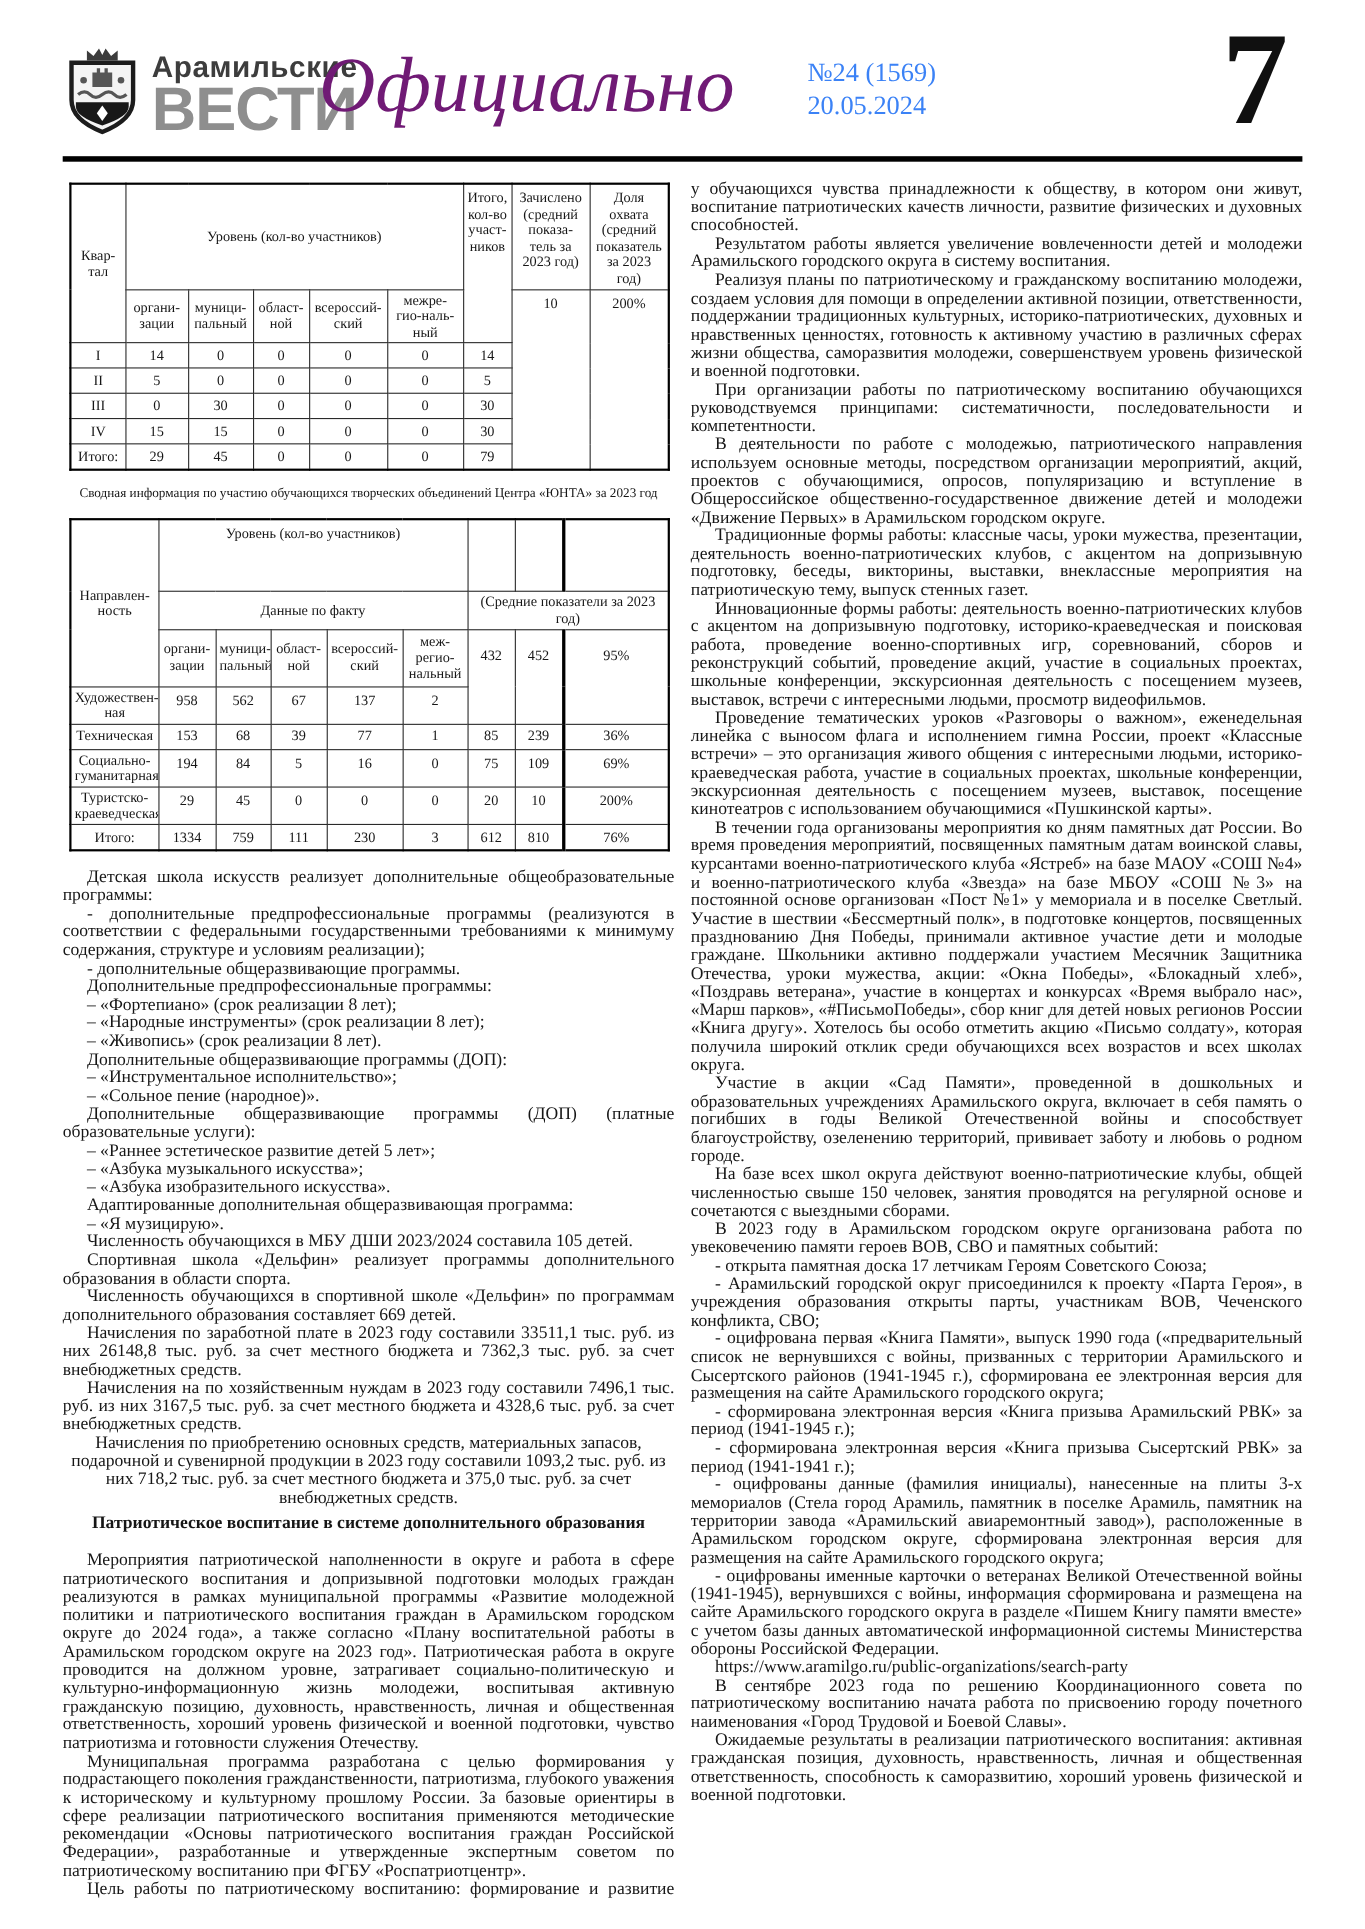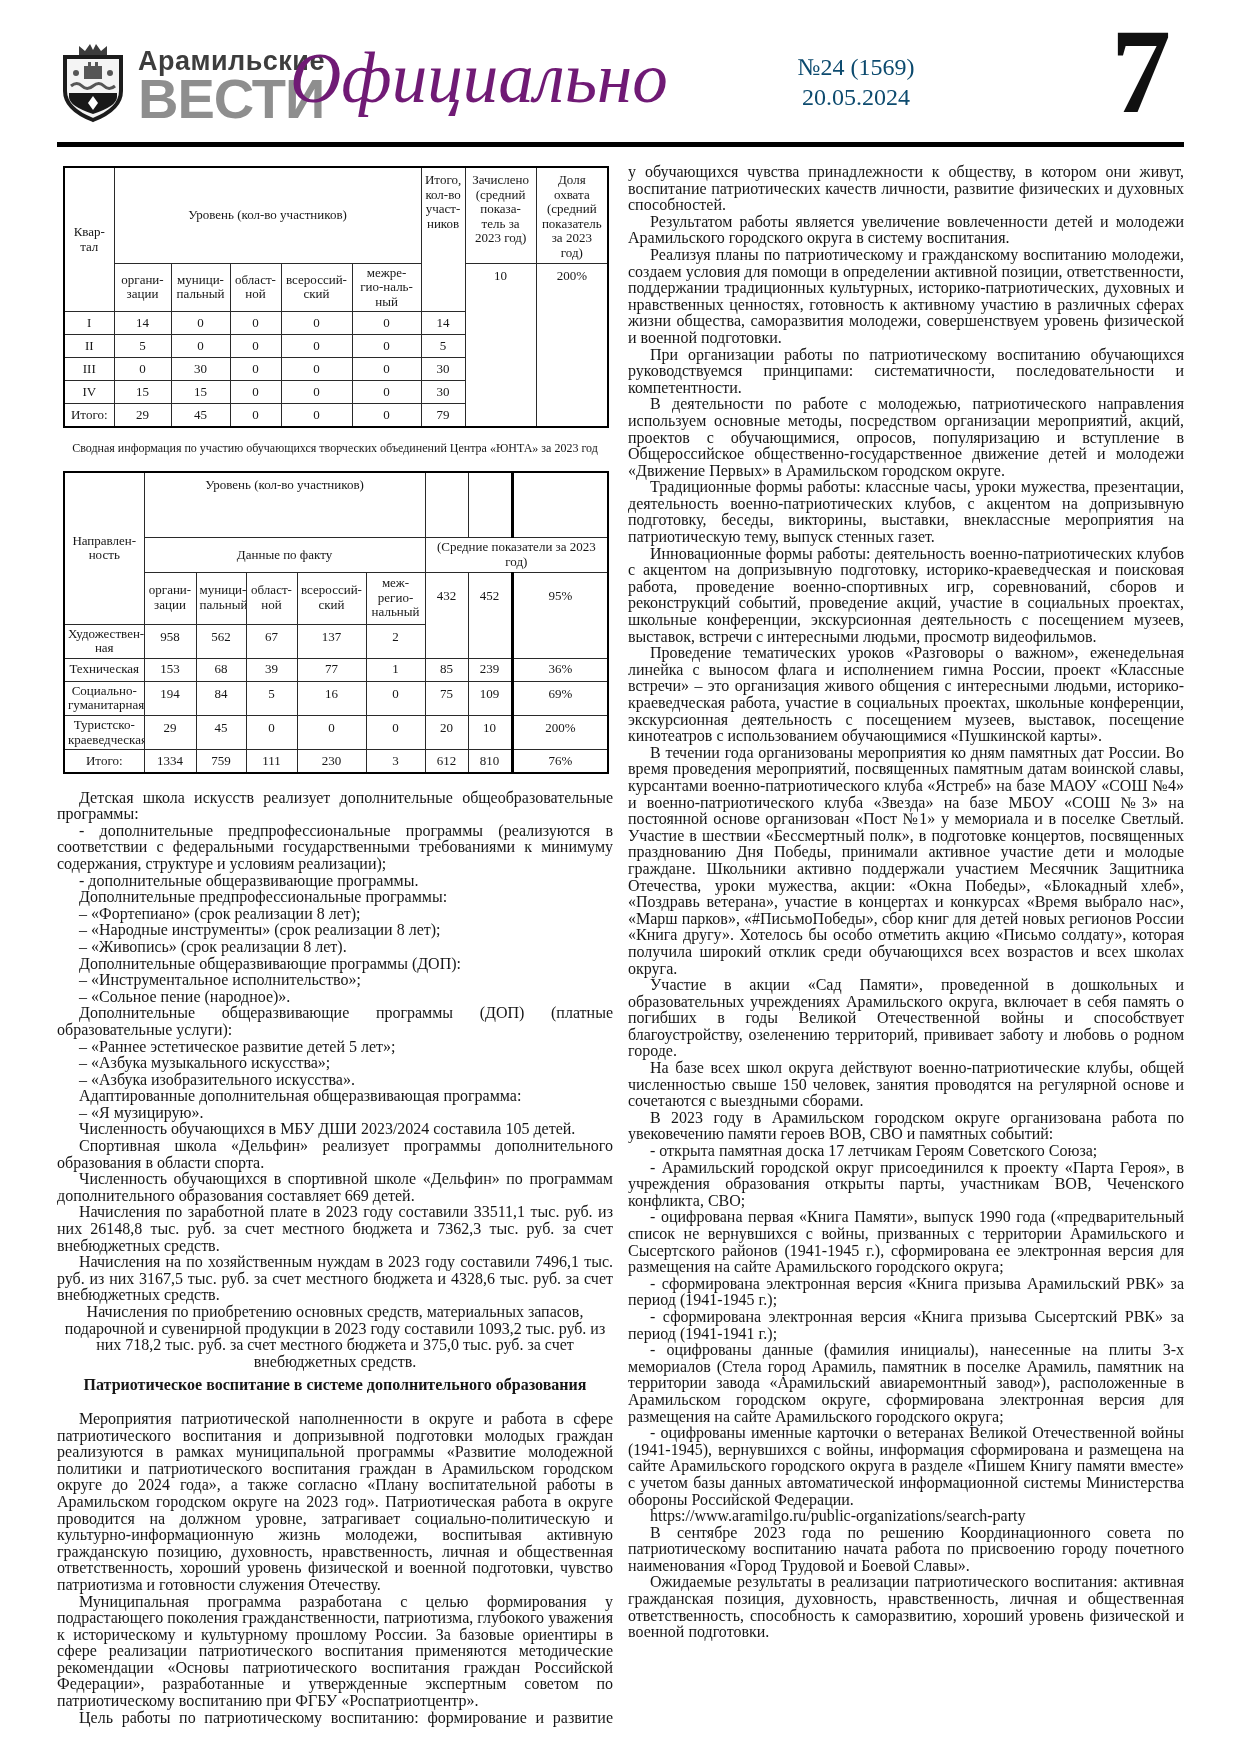--- a/index.html
+++ b/index.html
@@ -7,22 +7,22 @@
         font-family:"Liberation Serif",serif;color:#161616;overflow:hidden;}
   
   .logo{position:absolute;left:57px;top:42px;display:flex;gap:9px;align-items:center;}
   .logo-txt{display:flex;flex-direction:column;}
   .logo-top{font-family:"Liberation Sans",sans-serif;font-weight:bold;font-size:27px;
             color:#3d3d3d;letter-spacing:.5px;line-height:27px;}
   .logo-bottom{font-family:"Liberation Sans",sans-serif;font-weight:bold;font-size:56px;
             color:#8e8e8e;letter-spacing:-1px;line-height:48px;}
   .section-title{position:absolute;left:290px;top:48px;width:350px;text-align:center;
             font-style:italic;font-size:71px;line-height:60px;color:#701a75;}
-  .issue{position:absolute;left:770px;top:52px;width:172px;text-align:center;
-            font-size:24px;line-height:30px;color:#0c4a6e;}
+  .issue{position:absolute;left:734px;top:52px;width:172px;text-align:left;
+            font-size:24px;line-height:30px;color:#3b82f6;}
   .pagenum{position:absolute;right:70px;top:18px;font-size:120px;line-height:108px;
             font-weight:bold;color:#101010;}
   .rule{position:absolute;left:57px;right:57px;top:142px;height:5px;background:#000;}
   
   .content{position:absolute;left:57px;top:158px;width:1127px;display:flex;gap:15px;}
   .col{width:556px;}
   p{margin:0;font-size:16px;line-height:16.6px;text-align:justify;}
   .ind{text-indent:22px;}
   .noind{text-indent:0;}
   .ctr{text-align:center;text-indent:0;}

